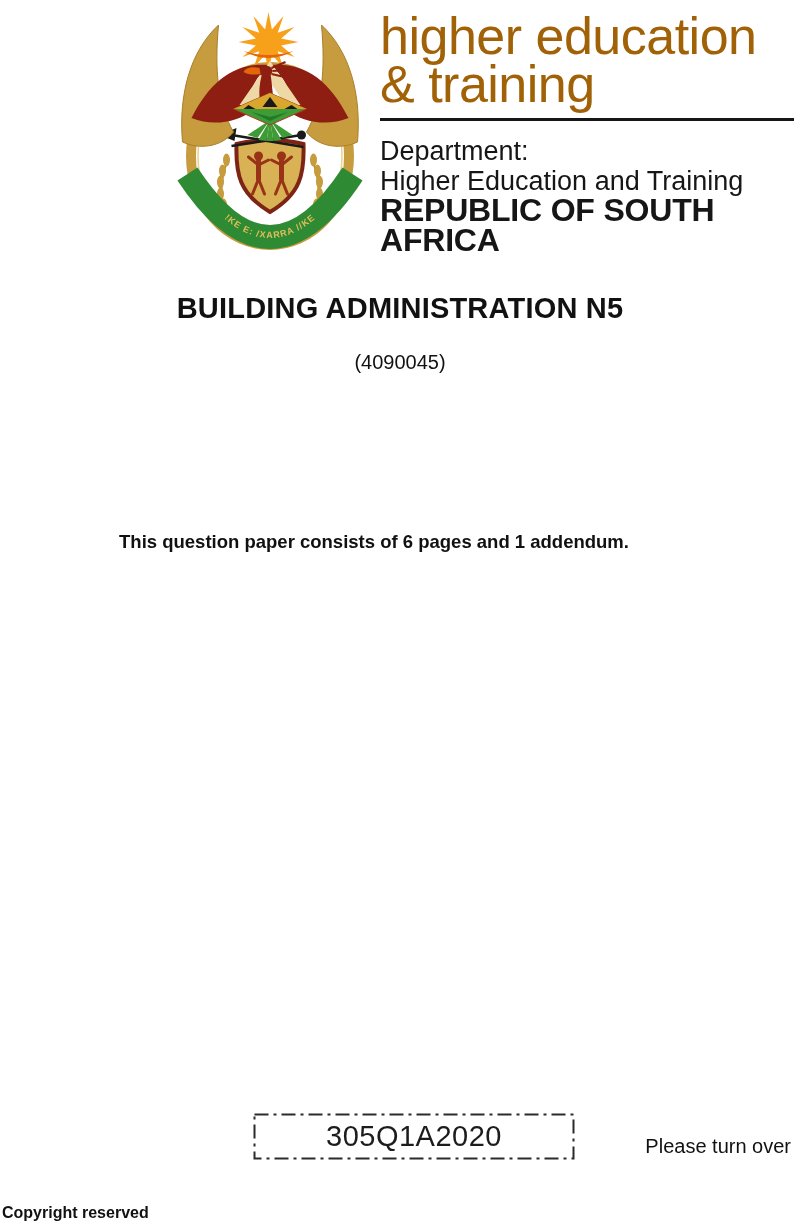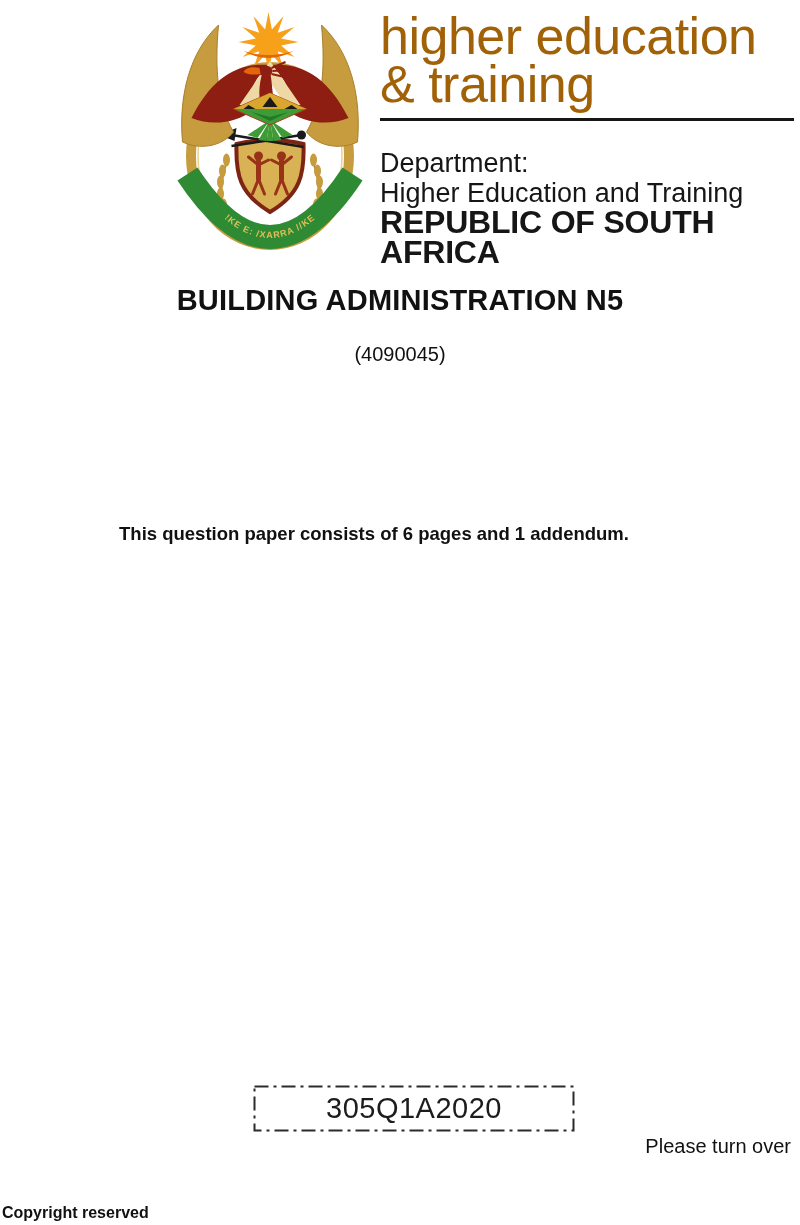--- a/index.html
+++ b/index.html
@@ -5,30 +5,30 @@
   html,body{margin:0;padding:0;background:#ffffff;}
   .page{
     position:relative;width:800px;height:1225px;background:#ffffff;overflow:hidden;
     font-family:"Liberation Sans",sans-serif;color:#111;
   }
   
   .emblem{position:absolute;left:172px;top:8px;width:196px;height:242px;}
   .brand{position:absolute;left:380px;top:12px;width:414px;}
   .wordmark{font-size:52px;line-height:48px;letter-spacing:-0.5px;color:#a16207;font-weight:400;}
   .brand-rule{height:3px;background:#161616;margin-top:10px;width:100%;}
-  .dept{margin-top:28px;font-size:27px;line-height:29.5px;color:#161616;}
+  .dept{margin-top:16px;font-size:27px;line-height:29.5px;color:#161616;}
   .dept .country{font-weight:bold;font-size:32px;letter-spacing:-0.2px;}
   
-  .line{position:absolute;left:0;width:800px;text-align:center;}
+  .line{position:absolute;left:0;width:800px;text-align:center;margin-top:8px;}
   .subject-title{top:284px;font-size:29px;font-weight:bold;letter-spacing:0.2px;}
   .subject-code{top:343px;font-size:20px;}
   .date-block{top:394px;font-size:27px;font-weight:bold;line-height:34px;}
   .consists{top:523px;font-size:18.5px;font-weight:bold;transform:translateX(-26px);}
   
-  .code-box{position:absolute;left:253px;top:1085px;width:322px;height:47px;}
+  .code-box{position:absolute;left:253px;top:1113px;width:322px;height:47px;}
   .code-box svg{position:absolute;left:0;top:0;width:100%;height:100%;}
   .code-box .code-text{
     position:absolute;left:0;top:0;width:100%;height:100%;
     display:flex;align-items:center;justify-content:center;
     font-size:29px;color:#1c1c1c;letter-spacing:0.5px;
   }
   
   .footer-left{position:absolute;left:2px;top:1204px;font-size:16px;font-weight:bold;}
   .footer-right{position:absolute;right:9px;top:1135px;font-size:20px;}
 </style>

